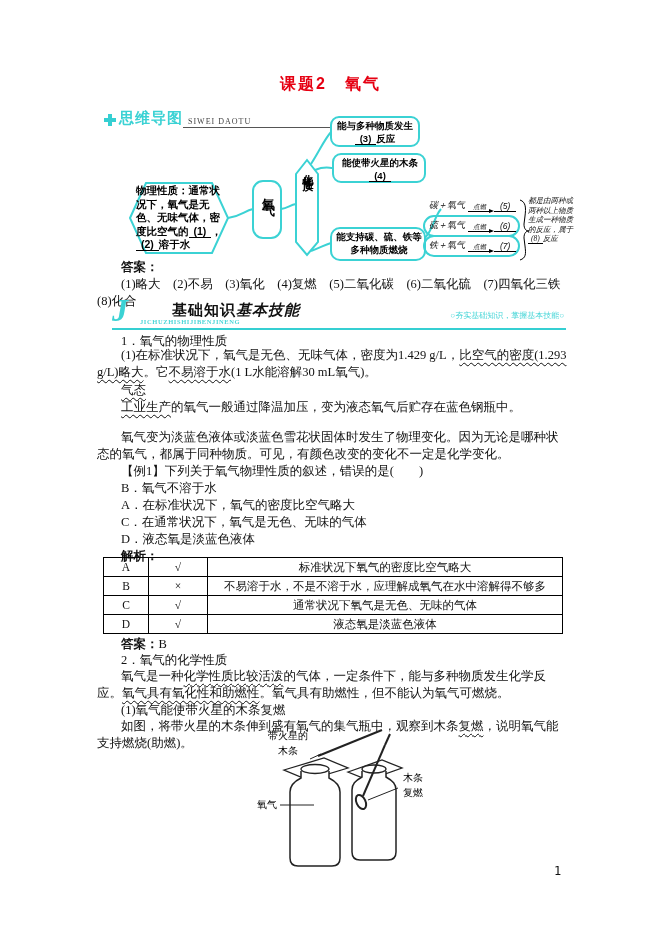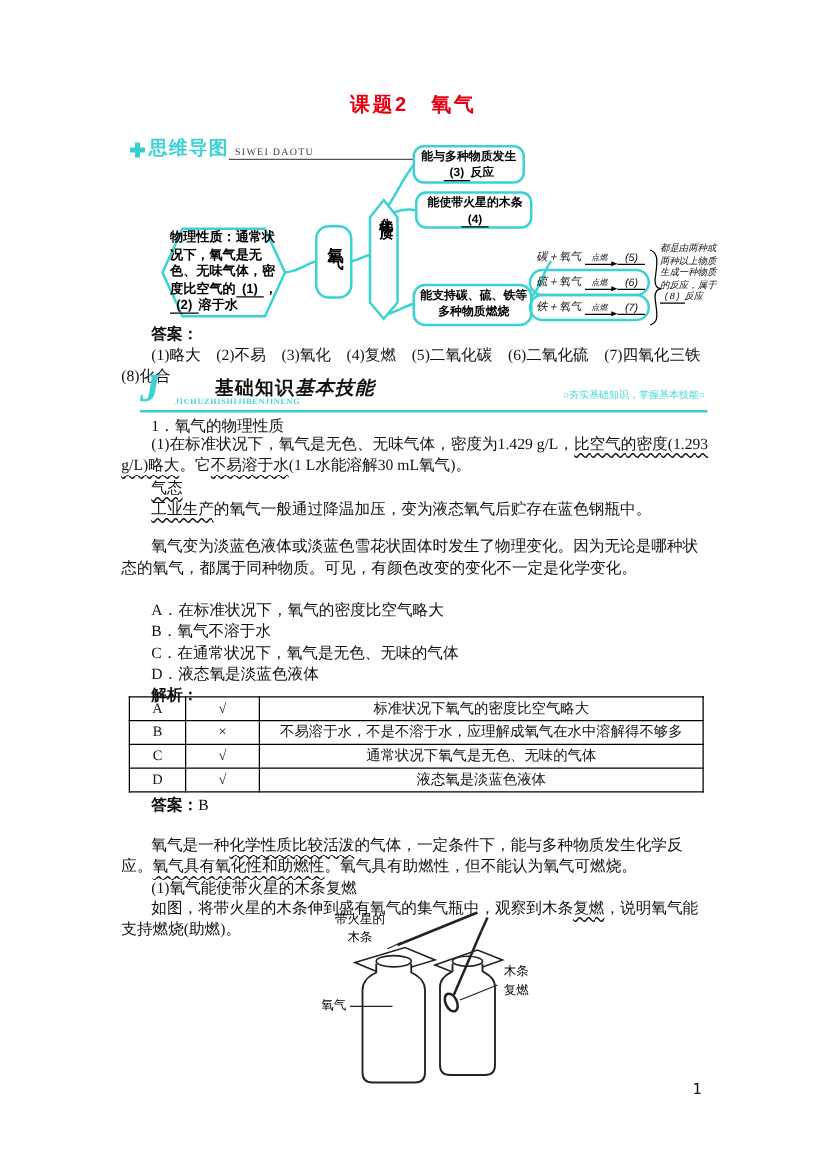--- a/index.html
+++ b/index.html
@@ -33,21 +33,21 @@
     font-family:Liberation Sans, sans-serif;font-style:italic;font-size:9px;}
   .eq-lhs{white-space:nowrap;}
   .condarrow{display:inline-flex;flex-direction:column;align-items:center;width:25px;margin:0 2px;}
   .cond{font-size:6.5px;line-height:7px;}
   .arrline{position:relative;width:24px;height:0;border-top:1px solid #000;margin-top:1px;}
   .arrline::after{content:"";position:absolute;right:-2px;top:-3px;
     border-left:5px solid #000;border-top:2.5px solid transparent;border-bottom:2.5px solid transparent;}
   .blank{border-bottom:1px solid #000;padding:0 5px;}
   .eq-blank{font-size:8.5px;padding:0 6px;}
   .mm-note{position:absolute;left:528px;top:84px;width:50px;font-size:7.5px;line-height:9.5px;
-    font-style:italic;font-family:Liberation Mono, monospace;}
+    font-style:italic;font-family:Liberation Serif, serif;}
   .mm-note .blank{padding:0 3px;}
 
   
   .block{position:absolute;left:97px;width:472px;font-size:12.5px;line-height:17px;}
   .ind{text-indent:24px;}
   .hei{font-family:Liberation Sans, sans-serif;font-weight:bold;}
   .wavy{text-decoration:underline;text-decoration-style:wavy;text-decoration-thickness:1px;text-underline-offset:3px;}
 
   
   .banner{position:absolute;top:300px;left:112px;width:454px;height:28px;border-bottom:2px solid #35cfd2;}
@@ -159,24 +159,25 @@
 
   <div class="block ind" style="top:347px"><span>(1)在标准状况下，氧气是无色、无味气体，密度为1.429 g/L，</span><span class="wavy">比空气的密度(1.293 g/L)略大</span><span>。它</span><span class="wavy">不易溶于水</span><span>(1 L水能溶解30 mL氧气)。</span></div>
 
   <div class="block" style="top:382px;padding-left:24px"><span class="wavy">气态</span></div>
 
   <div class="block ind" style="top:399px"><span class="wavy">工业生产</span><span>的氧气一般通过降温加压，变为液态氧气后贮存在蓝色钢瓶中。</span></div>
 
 
   <div class="block ind" style="top:429px">氧气变为淡蓝色液体或淡蓝色雪花状固体时发生了物理变化。因为无论是哪种状态的氧气，都属于同种物质。可见，有颜色改变的变化不一定是化学变化。</div>
 
+  <div class="block ind" style="top:463px">【例1】下列关于氧气物理性质的叙述，错误的是(　　)</div>
 
   <div class="block" style="top:480px;padding-left:24px">
+    <span class="opt-line">B．氧气不溶于水</span>
     <span class="opt-line">A．在标准状况下，氧气的密度比空气略大</span>
-    <span class="opt-line">B．氧气不溶于水</span>
     <span class="opt-line">C．在通常状况下，氧气是无色、无味的气体</span>
     <span class="opt-line">D．液态氧是淡蓝色液体</span>
   </div>
 
   <div class="block hei ind" style="top:548px">解析：</div>
 
   <div class="block" style="top:557px;left:103px">
     <table class="ans">
       <tbody>
           <tr>
@@ -198,20 +199,21 @@
         <td class="c1">D</td>
         <td class="c2">√</td>
         <td>液态氧是淡蓝色液体</td>
       </tr>
     </tbody>
       </table>
   </div>
 
   <div class="block ind" style="top:636px"><span class="hei">答案：</span><span>B</span></div>
 
+  <div class="block ind" style="top:652px">2．氧气的化学性质</div>
 
   <div class="block ind" style="top:668px"><span>氧气是一种</span><span class="wavy">化学性质比较活泼</span><span>的气体，一定条件下，能与多种物质发生化学反应。</span><span class="wavy">氧气具有氧化性和助燃性</span><span>。氧气具有助燃性，但不能认为氧气可燃烧。</span></div>
 
   <div class="block ind" style="top:702px">(1)氧气能使带火星的木条复燃</div>
 
   <div class="block ind" style="top:718px"><span>如图，将带火星的木条伸到盛有氧气的集气瓶中，观察到木条</span><span class="wavy">复燃</span><span>，说明氧气能支持燃烧(助燃)。</span></div>
 
   <div class="figure">
     <svg width="290" height="145" viewBox="0 0 290 145">
       <g stroke="#222" fill="none">

